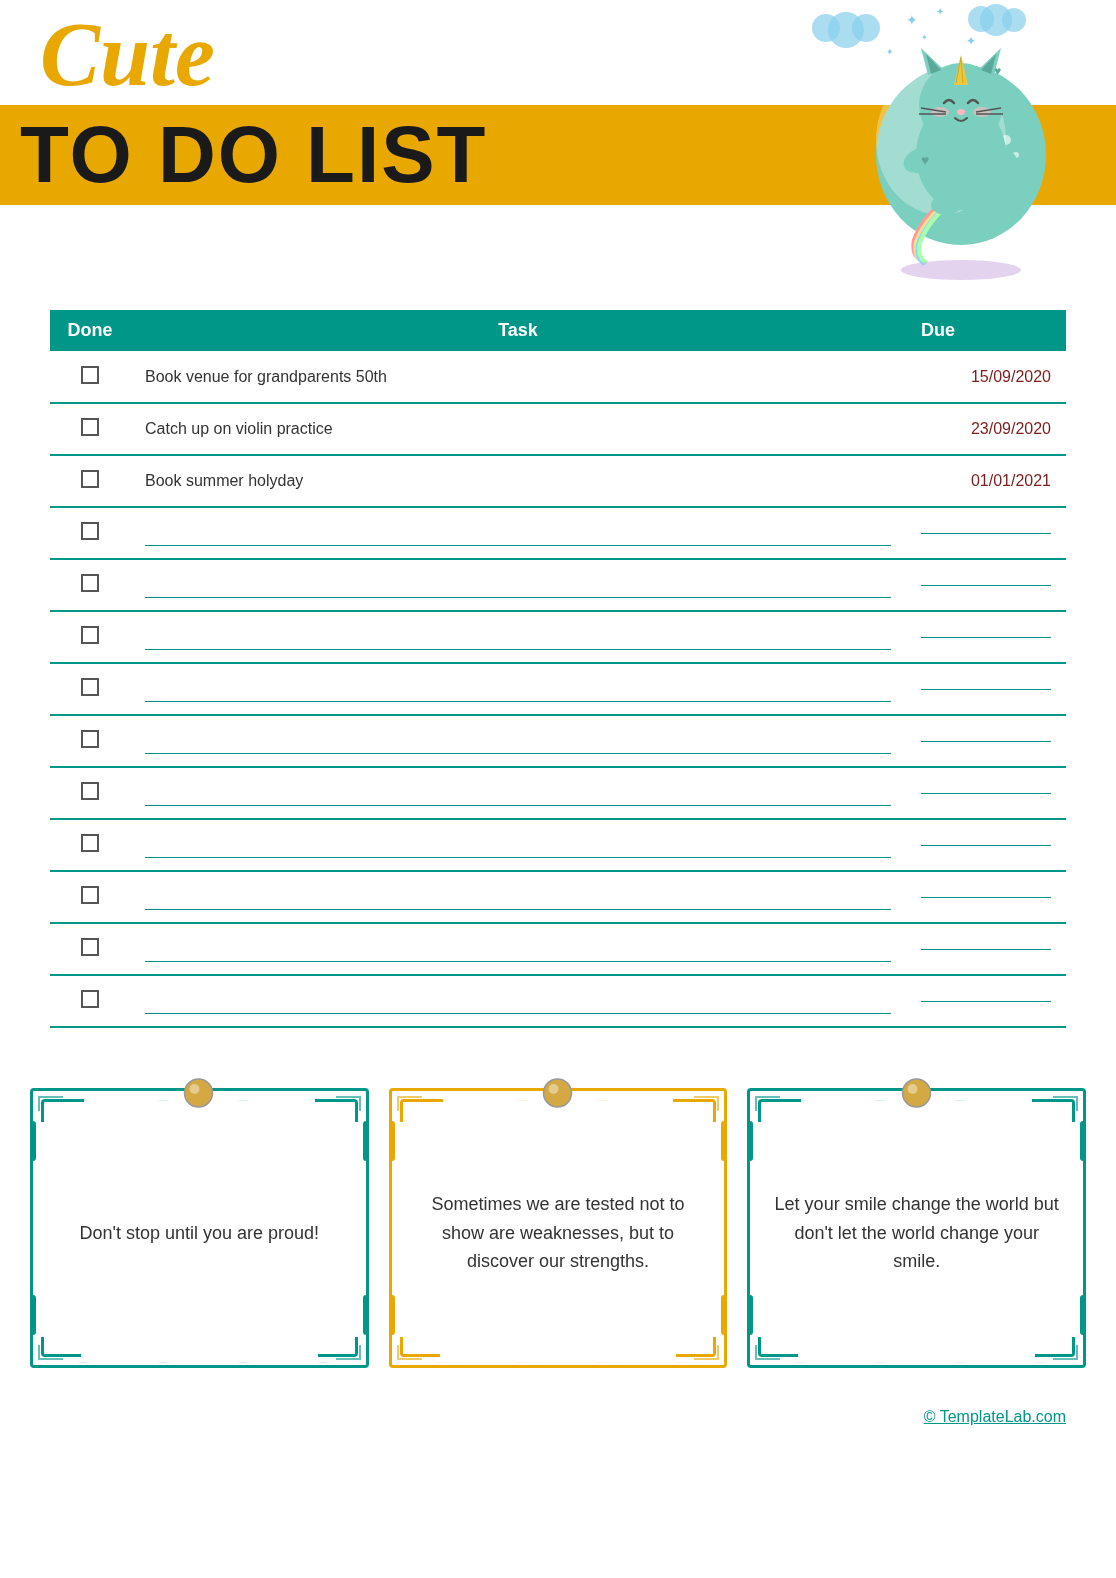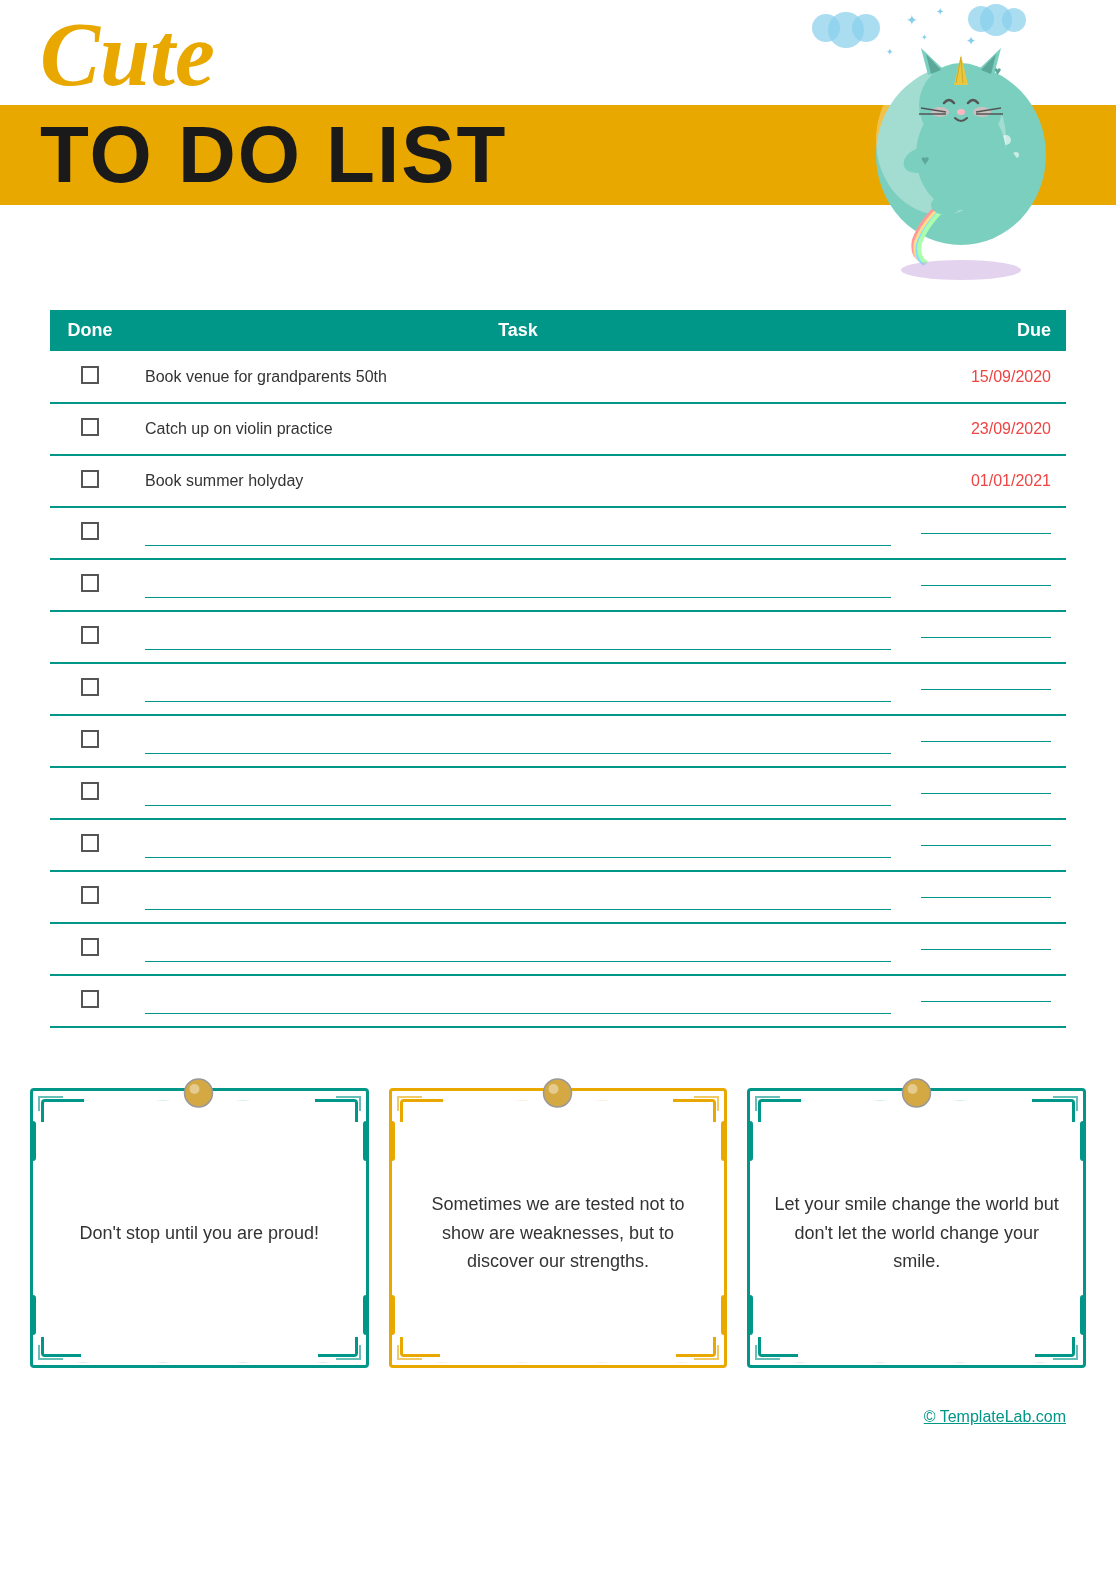--- a/index.html
+++ b/index.html
@@ -25,21 +25,21 @@
       font-size: 90px;
       color: #E8A800;
       padding-left: 40px;
       line-height: 1;
       font-style: italic;
       font-weight: bold;
     }
 
     .yellow-banner {
       background: #E8A800;
-      padding: 10px 40px;
+      padding: 10px 20px;
       margin-top: 5px;
     }
 
     .todo-title {
       font-size: 80px;
       font-weight: 900;
       color: #1a1a1a;
       letter-spacing: 2px;
       line-height: 1;
     }
@@ -69,41 +69,41 @@
       width: 80px;
       text-align: center;
     }
 
     .todo-table thead th:nth-child(2) {
       text-align: center;
     }
 
     .todo-table thead th:last-child {
       width: 160px;
-      text-align: right;
+      text-align: left;
     }
 
     .todo-table tbody tr {
       border-bottom: 2px solid #009688;
     }
 
     .todo-table tbody td {
       padding: 12px 15px;
       font-size: 16px;
       color: #333;
       height: 52px;
     }
 
     .todo-table tbody td:first-child {
       text-align: center;
     }
 
     .todo-table tbody td:last-child {
       text-align: right;
-      color: #ef4444;
+      color: #7f1d1d;
       margin-top: 37px;
     }
 
     .checkbox {
       width: 18px;
       height: 18px;
       border: 2px solid #555;
       display: inline-block;
       background: #fff;
     }

